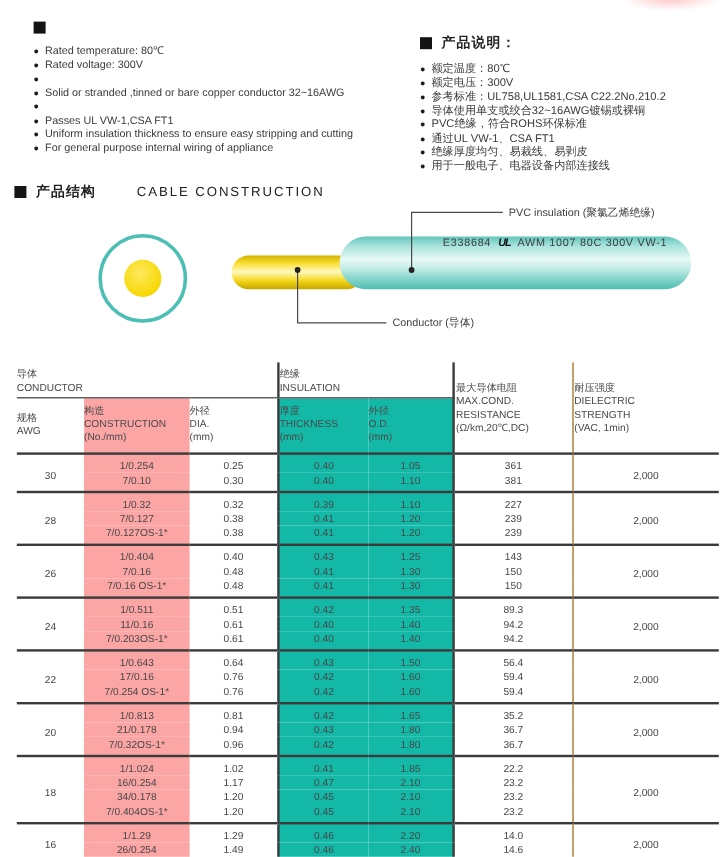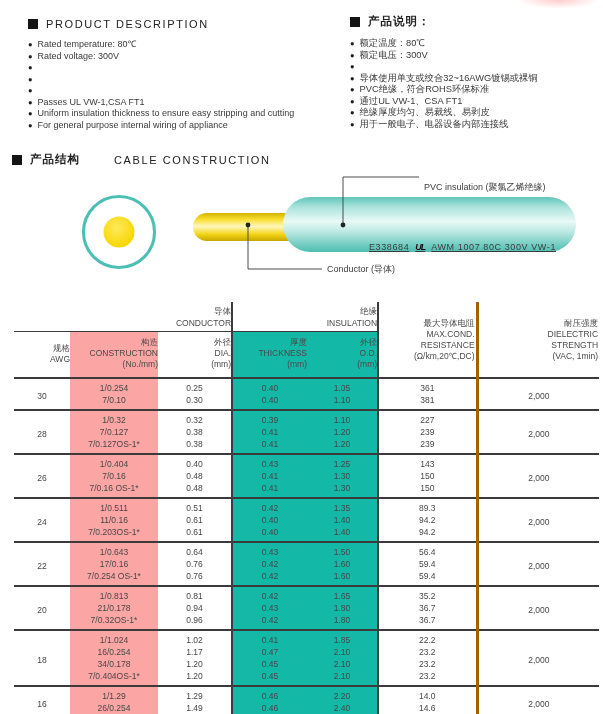--- a/index.html
+++ b/index.html
@@ -10,21 +10,21 @@
   }
   
   .section-heading{display:flex;align-items:center;gap:8px;}
   .marker{width:10px;height:10px;background:#141414;flex:0 0 auto;}
   .heading-en{font-size:11px;letter-spacing:1.6px;color:#222;}
   .heading-zh{font-size:11.5px;font-weight:bold;color:#222;letter-spacing:1px;}
   .heading-en2{font-size:11px;letter-spacing:1.6px;color:#222;margin-left:26px;}
 
   
   #desc-left{position:absolute;left:28px;top:18px;width:318px;}
-  #desc-right{position:absolute;left:350px;top:14px;width:250px;}
+  #desc-right{position:absolute;left:350px;top:28px;width:250px;}
   .desc-list{list-style:none;margin:9px 0 0 0;padding:0;}
   .desc-list li{display:flex;gap:5px;align-items:flex-start;
     font-size:9px;line-height:11.5px;color:#3a3a3a;}
   #desc-right .desc-list li{font-size:9.3px;}
   .dot{font-size:7.5px;line-height:11.5px;color:#1a1a1a;flex:0 0 auto;}
 
   
   #red-smudge{position:absolute;left:518px;top:0;width:82px;height:9px;
     background:radial-gradient(ellipse at 50% 0%, rgba(255,110,110,0.35), rgba(255,110,110,0) 70%);}
 
@@ -32,72 +32,72 @@
   #construction-heading{position:absolute;left:12px;top:152px;}
   #diagram{position:absolute;left:0;top:168px;width:603px;height:134px;}
   #diagram svg{position:absolute;left:0;top:0;}
   .cross-section{position:absolute;left:82px;top:27px;width:68px;height:68px;
     border:3px solid #4CBFB5;border-radius:50%;background:#fff;}
   .cross-core{position:absolute;left:50%;top:50%;transform:translate(-50%,-50%);
     width:31px;height:31px;border-radius:50%;
     background:radial-gradient(circle at 42% 36%, #FFE95E, #F6D600 75%);}
   .rod{position:absolute;left:193px;top:45px;width:110px;height:28px;border-radius:14px;
     background:linear-gradient(to bottom,#D2B300,#F9DC2E 22%,#FFF8BC 48%,#F3D416 76%,#C4A800);}
-  .cable{position:absolute;left:283px;top:29px;width:293px;height:55px;border-radius:28px;
+  .cable{position:absolute;left:283px;top:29px;width:293px;height:44px;border-radius:28px;
     background:linear-gradient(to bottom,#5FC5BA,#A9E3DC 18%,#E9F9F7 44%,#BFEAE4 62%,#7BD0C6 84%,#4FBEB2);
-    display:flex;align-items:flex-end;text-decoration:underline;}
+    display:flex;align-items:flex-start;}
   .cable-print{margin-left:86px;display:flex;align-items:center;gap:6px;
     font-size:9px;color:#3d3d3d;letter-spacing:0.6px;white-space:nowrap;}
   .ul-mark{font-weight:bold;font-style:italic;font-size:9px;letter-spacing:-1px;color:#111;}
   .diagram-label{position:absolute;font-size:9px;color:#404040;white-space:nowrap;}
-  #label-insulation{left:424px;top:13px;text-align:right;}
+  #label-insulation{left:424px;top:3px;text-align:right;}
   #label-conductor{left:327px;top:95px;}
 
   
   #spec-table{position:absolute;left:14px;top:302px;width:585px;
     border-collapse:collapse;table-layout:fixed;
     font-size:8.5px;color:#474747;}
-  #spec-table th{font-weight:normal;white-space:pre-line;text-align:right;color:#4a4a4a;}
+  #spec-table th{font-weight:normal;white-space:pre-line;text-align:left;color:#4a4a4a;}
   #spec-table thead th.grp{line-height:12px;padding:3px 0 2px 0;
     border-bottom:1px solid #3b3b3b;}
   #spec-table thead th.sub{line-height:11px;padding:5px 0 7px 0;vertical-align:middle;}
   #spec-table thead th.span2{line-height:11px;vertical-align:middle;}
   .bg-yellow{background:#fca5a5;}
   .bg-blue{background:#14b8a6;}
   .bl-thick{border-left:2px solid #3b3b3b;}
-  .bl-thin{border-left:3px solid #a16207;}
+  .bl-thin{border-left:1px solid #a16207;}
   #spec-table tbody td{text-align:center;line-height:12px;padding:0;}
   #spec-table tbody tr.gfirst td{border-top:2px solid #3b3b3b;padding-top:3px;}
   #spec-table tbody tr.glast td{padding-bottom:3px;}
   td.c-awg,td.c-dielectric{vertical-align:middle;}
 </style>
 </head>
 <body>
 
 <div id="red-smudge"></div>
 
 <section id="desc-left">
   <div class="section-heading">
     <span class="marker"></span>
-    <span class="heading-en">PRODUCT DESCRIPTION</span>
   </div>
   <ul class="desc-list" id="desc-en-list">
       <li>
         <span class="dot">●</span>
         <span>Rated temperature: 80℃</span>
       </li>
       <li>
         <span class="dot">●</span>
         <span>Rated voltage: 300V</span>
       </li>
       <li>
         <span class="dot">●</span>
       </li>
       <li>
         <span class="dot">●</span>
+        <span>Solid or stranded ,tinned or bare copper conductor 32~16AWG</span>
       </li>
       <li>
         <span class="dot">●</span>
       </li>
       <li>
         <span class="dot">●</span>
         <span>Passes UL VW-1,CSA FT1</span>
       </li>
       <li>
         <span class="dot">●</span>
@@ -119,20 +119,21 @@
       <li>
         <span class="dot">●</span>
         <span>额定温度：80℃</span>
       </li>
       <li>
         <span class="dot">●</span>
         <span>额定电压：300V</span>
       </li>
       <li>
         <span class="dot">●</span>
+        <span>参考标准：UL758,UL1581,CSA C22.2No.210.2</span>
       </li>
       <li>
         <span class="dot">●</span>
         <span>导体使用单支或绞合32~16AWG镀锡或裸铜</span>
       </li>
       <li>
         <span class="dot">●</span>
         <span>PVC绝缘，符合ROHS环保标准</span>
       </li>
       <li>

